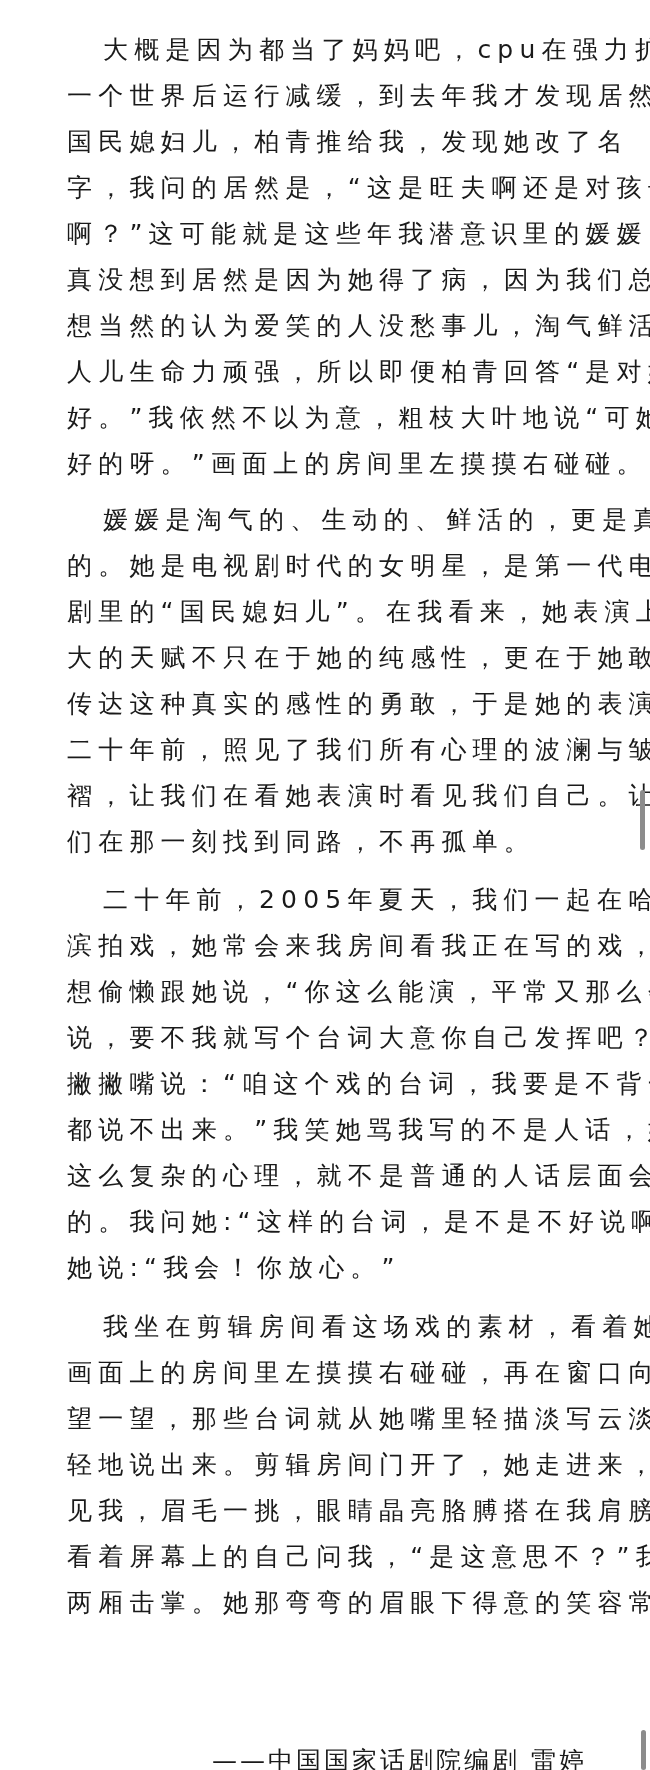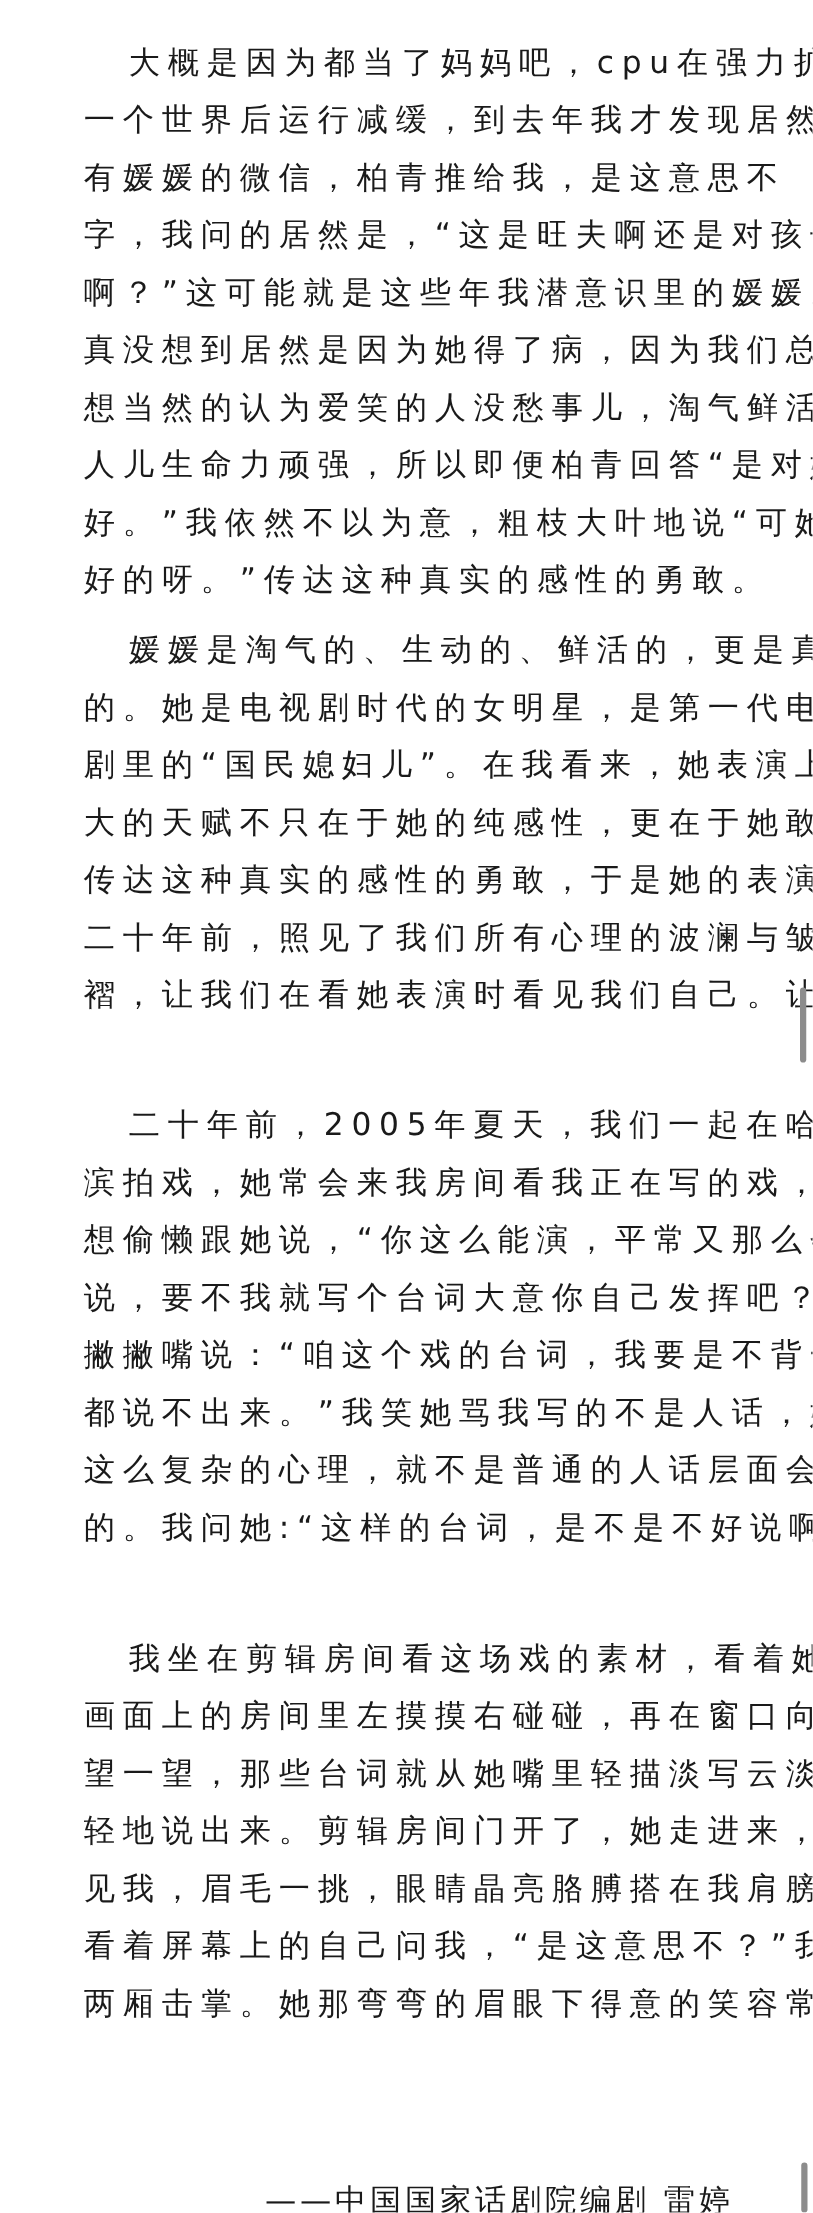--- a/index.html
+++ b/index.html
@@ -66,49 +66,51 @@
   }
 </style>
 </head>
 <body>
 
 <div class="article">
 
   <p class="para" style="top:27px;">
     <span class="line first">大概是因为都当了妈妈吧，cpu在强力扩充</span>
     <span class="line">一个世界后运行减缓，到去年我才发现居然没</span>
-    <span class="line">有媛媛的微信，柏青推给我，是这意思不</span>
+    <span class="line">国民媳妇儿，柏青推给我，发现她改了名</span>
     <span class="line">字，我问的居然是，“这是旺夫啊还是对孩子好</span>
     <span class="line">啊？”这可能就是这些年我潜意识里的媛媛。我</span>
     <span class="line">真没想到居然是因为她得了病，因为我们总是</span>
     <span class="line">想当然的认为爱笑的人没愁事儿，淘气鲜活的</span>
     <span class="line">人儿生命力顽强，所以即便柏青回答“是对她</span>
     <span class="line">好。”我依然不以为意，粗枝大叶地说“可她够</span>
-    <span class="line last">好的呀。”传达这种真实的感性的勇敢。</span>
+    <span class="line last">好的呀。”画面上的房间里左摸摸右碰碰。</span>
   </p>
 
   <p class="para" style="top:497px;">
     <span class="line first">媛媛是淘气的、生动的、鲜活的，更是真实</span>
     <span class="line">的。她是电视剧时代的女明星，是第一代电视</span>
     <span class="line">剧里的“国民媳妇儿”。在我看来，她表演上最</span>
     <span class="line">大的天赋不只在于她的纯感性，更在于她敢于</span>
     <span class="line">传达这种真实的感性的勇敢，于是她的表演像</span>
     <span class="line">二十年前，照见了我们所有心理的波澜与皱</span>
     <span class="line">褶，让我们在看她表演时看见我们自己。让我</span>
+    <span class="line last">们在那一刻找到同路，不再孤单。</span>
   </p>
 
   <p class="para" style="top:877px;">
     <span class="line first">二十年前，2005年夏天，我们一起在哈尔</span>
     <span class="line">滨拍戏，她常会来我房间看我正在写的戏，我</span>
     <span class="line">想偷懒跟她说，“你这么能演，平常又那么会</span>
     <span class="line">说，要不我就写个台词大意你自己发挥吧？”她</span>
     <span class="line">撇撇嘴说：“咱这个戏的台词，我要是不背一句</span>
     <span class="line">都说不出来。”我笑她骂我写的不是人话，她说</span>
     <span class="line">这么复杂的心理，就不是普通的人话层面会说</span>
     <span class="line">的。我问她:“这样的台词，是不是不好说啊？”</span>
+    <span class="line last">她说:“我会！你放心。”</span>
   </p>
 
   <p class="para" style="top:1304px;">
     <span class="line first">我坐在剪辑房间看这场戏的素材，看着她在</span>
     <span class="line">画面上的房间里左摸摸右碰碰，再在窗口向外</span>
     <span class="line">望一望，那些台词就从她嘴里轻描淡写云淡风</span>
     <span class="line">轻地说出来。剪辑房间门开了，她走进来，一</span>
     <span class="line">见我，眉毛一挑，眼睛晶亮胳膊搭在我肩膀上</span>
     <span class="line">看着屏幕上的自己问我，“是这意思不？”我们</span>
     <span class="line">两厢击掌。她那弯弯的眉眼下得意的笑容常驻</span>

